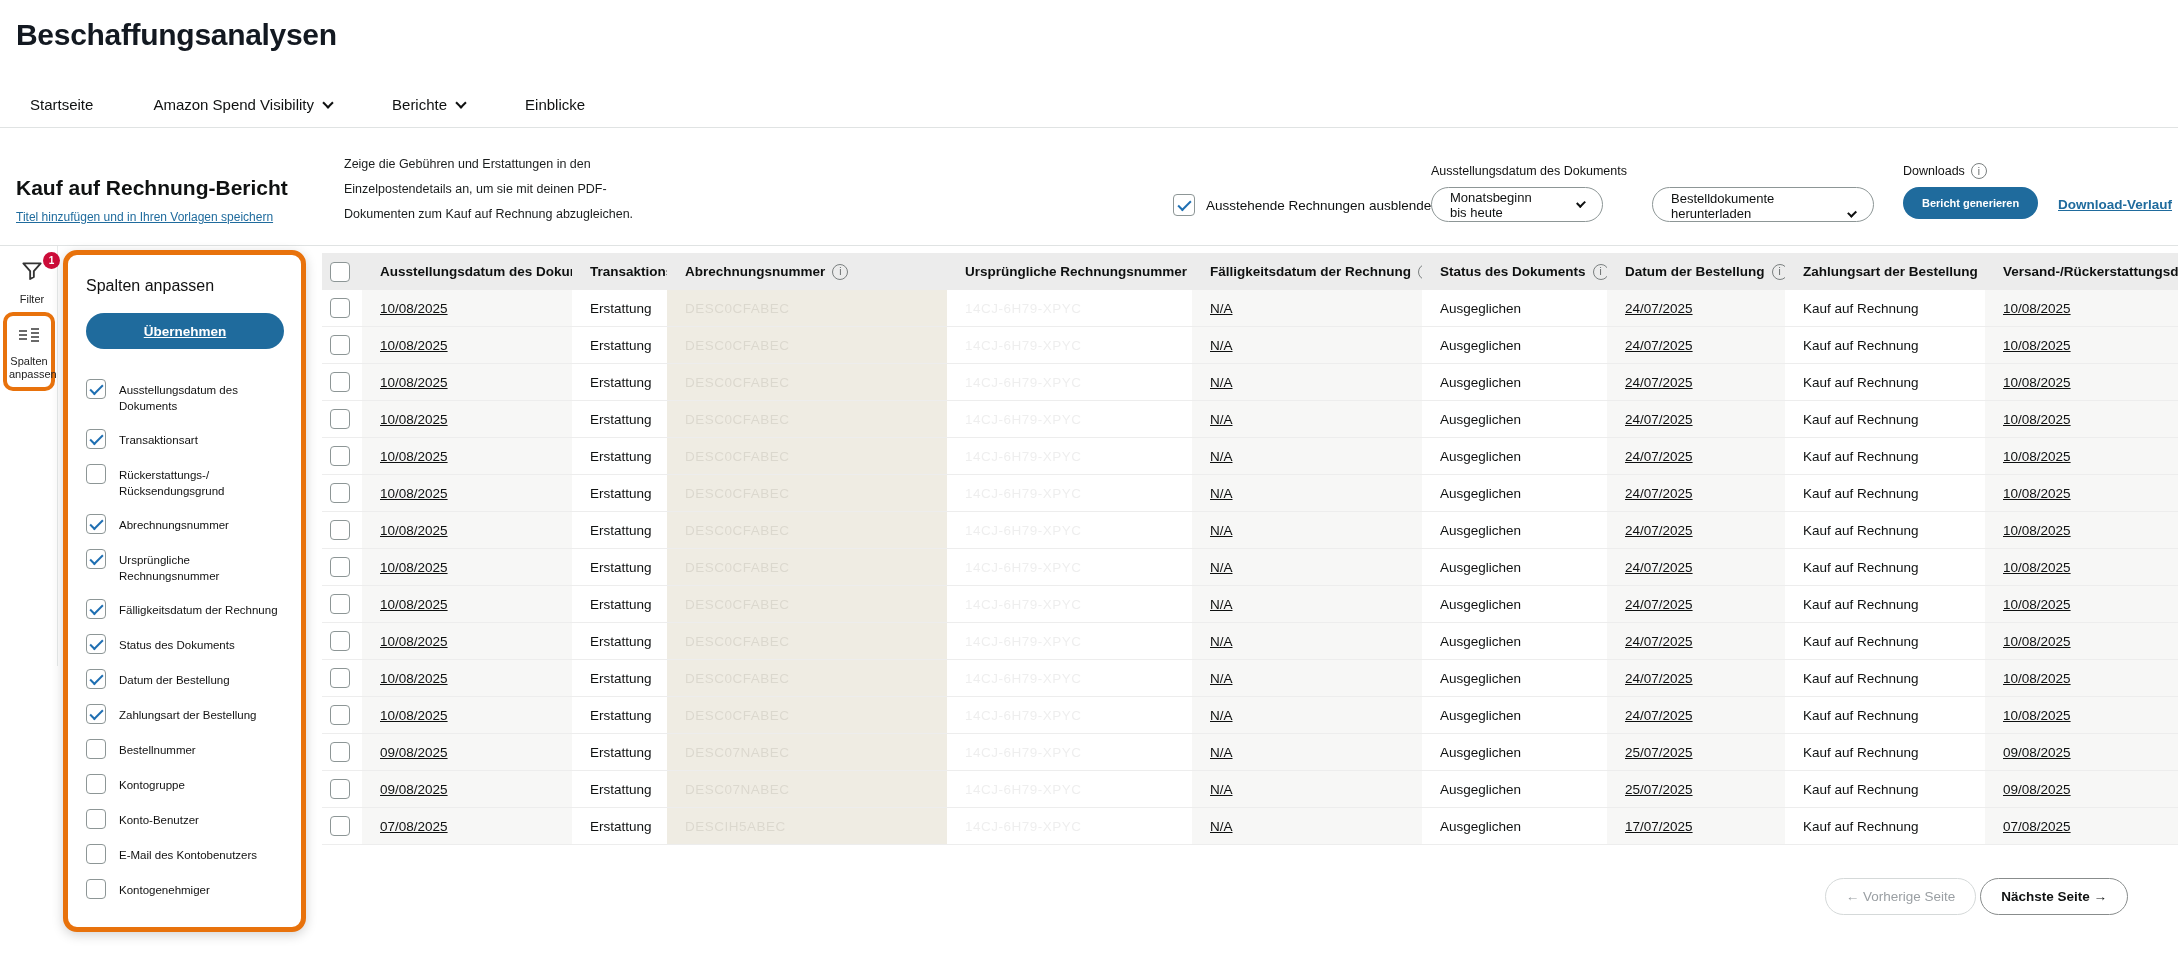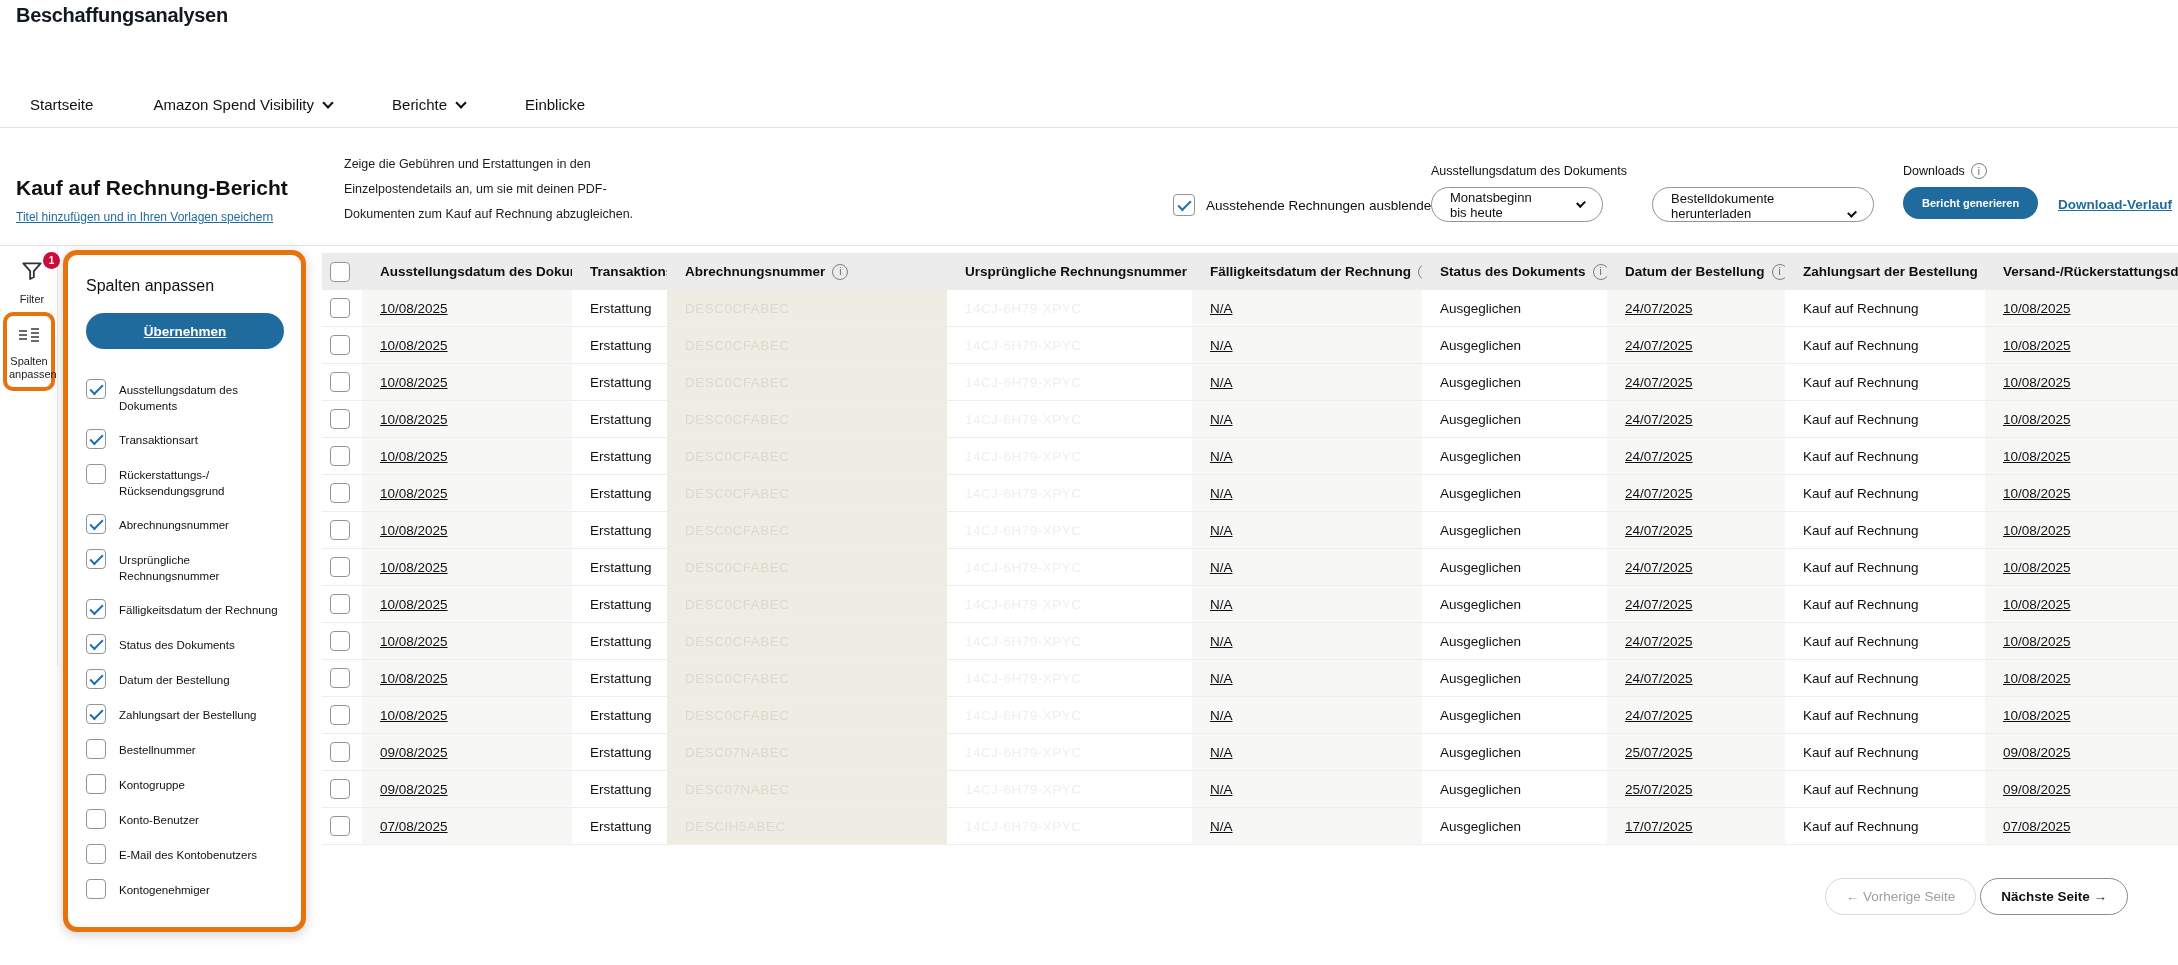--- a/index.html
+++ b/index.html
@@ -4,21 +4,21 @@
 <style>
   :root{
     --blue:#1f6b9d; --link:#1f6b9d; --orange:#e8720c; --red:#cc0c39;
     --ink:#0f1111; --border:#d5d9d9; --hdrbg:#ececec; --colgrey:#f7f7f6; --beige:#efece3;
   }
   *{box-sizing:border-box;margin:0;padding:0;font-family:"Liberation Sans","DejaVu Sans",sans-serif;}
   html,body{width:2178px;height:965px;background:#fff;overflow:hidden;}
   #app{position:relative;width:2178px;height:965px;color:var(--ink);}
 
   
-  .page-title{position:absolute;left:16px;top:4px;font-size:20px;font-weight:bold;color:#131921;letter-spacing:-.3px;}
+  .page-title{position:absolute;left:16px;top:18px;font-size:30px;font-weight:bold;color:#131921;letter-spacing:-.3px;}
   .nav{position:absolute;left:30px;top:96px;display:flex;gap:60px;align-items:center;font-size:15px;}
   .nav-item{display:flex;align-items:center;cursor:pointer;color:#0f1111;text-decoration:none;}
   .chev{width:8px;height:8px;border-right:2px solid #0f1111;border-bottom:2px solid #0f1111;transform:rotate(45deg);display:inline-block;margin-left:10px;margin-bottom:4px;}
   .rule1{position:absolute;left:0;top:127px;width:2178px;border-top:1px solid #e0e3e3;}
   .rule2{position:absolute;left:0;top:245px;width:2178px;border-top:1px solid #e0e3e3;}
   .vdivider{position:absolute;left:57px;top:246px;height:420px;border-left:1px solid #e7eaea;}
 
   .report-title{position:absolute;left:16px;top:176px;font-size:21px;font-weight:bold;}
   .report-link{position:absolute;left:16px;top:210px;font-size:12px;color:var(--link);text-decoration:underline;cursor:pointer;}
   .description{position:absolute;left:344px;top:152px;width:310px;font-size:12.5px;line-height:25px;color:#1a1d1d;}

